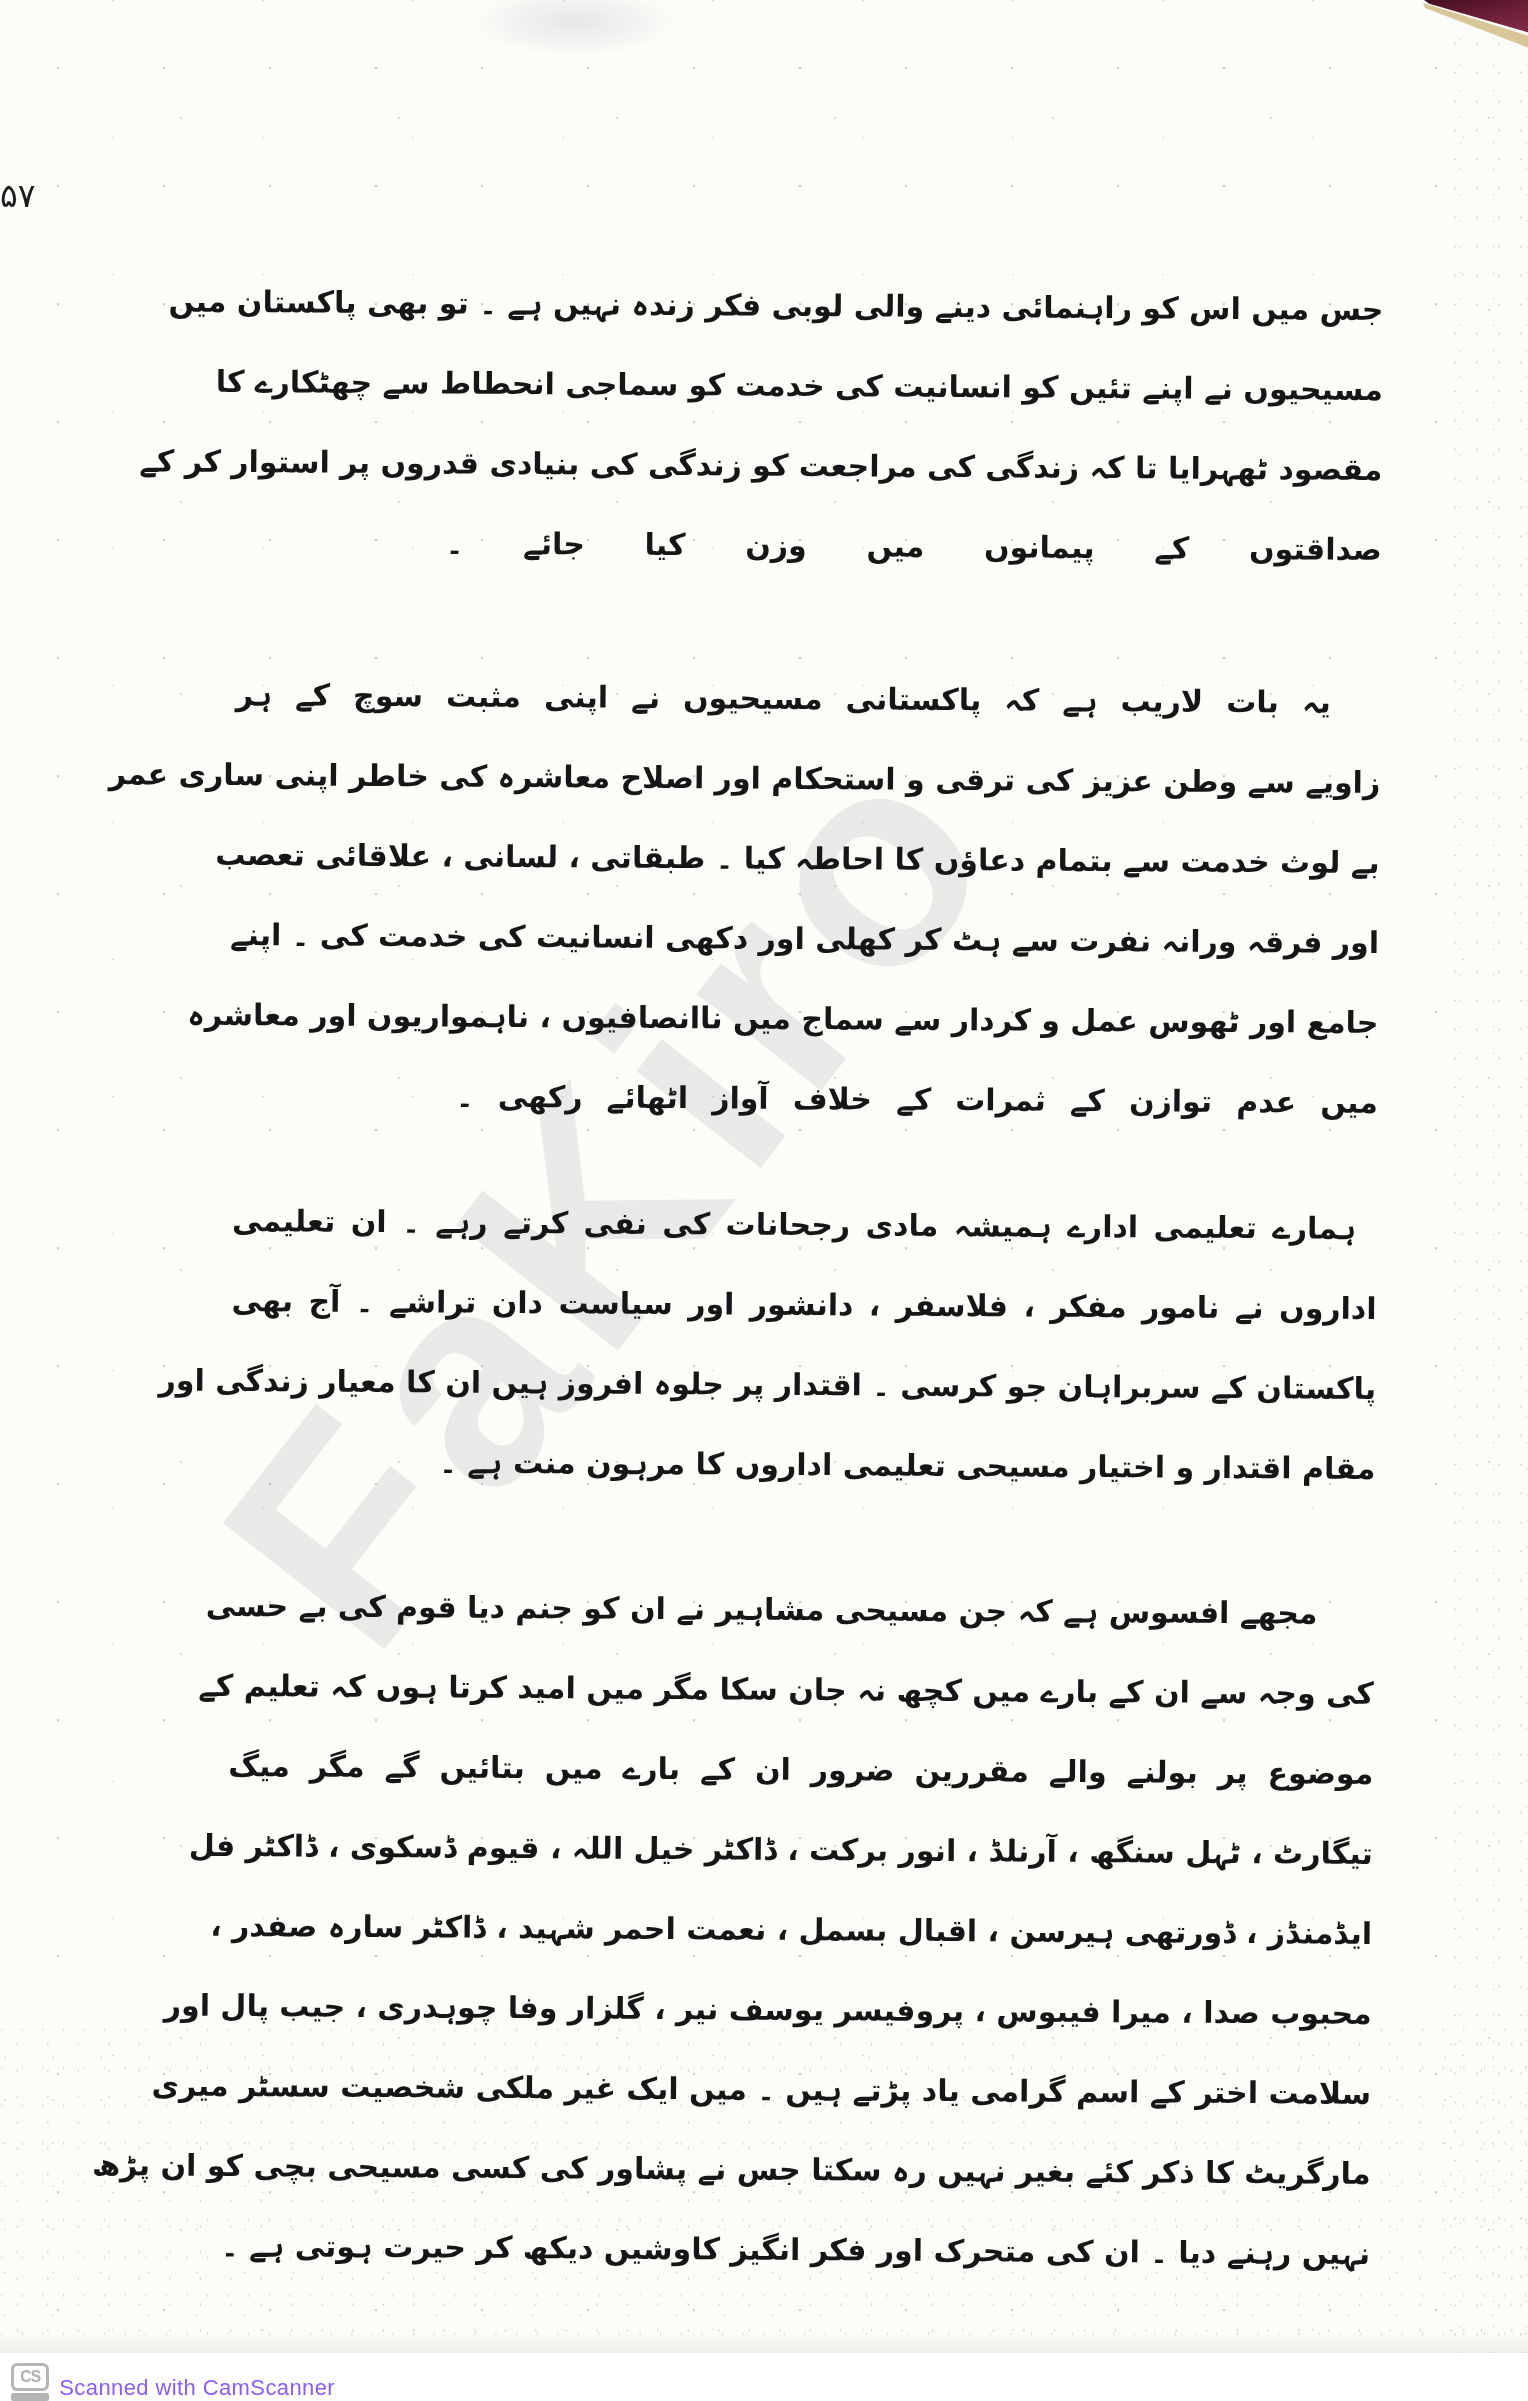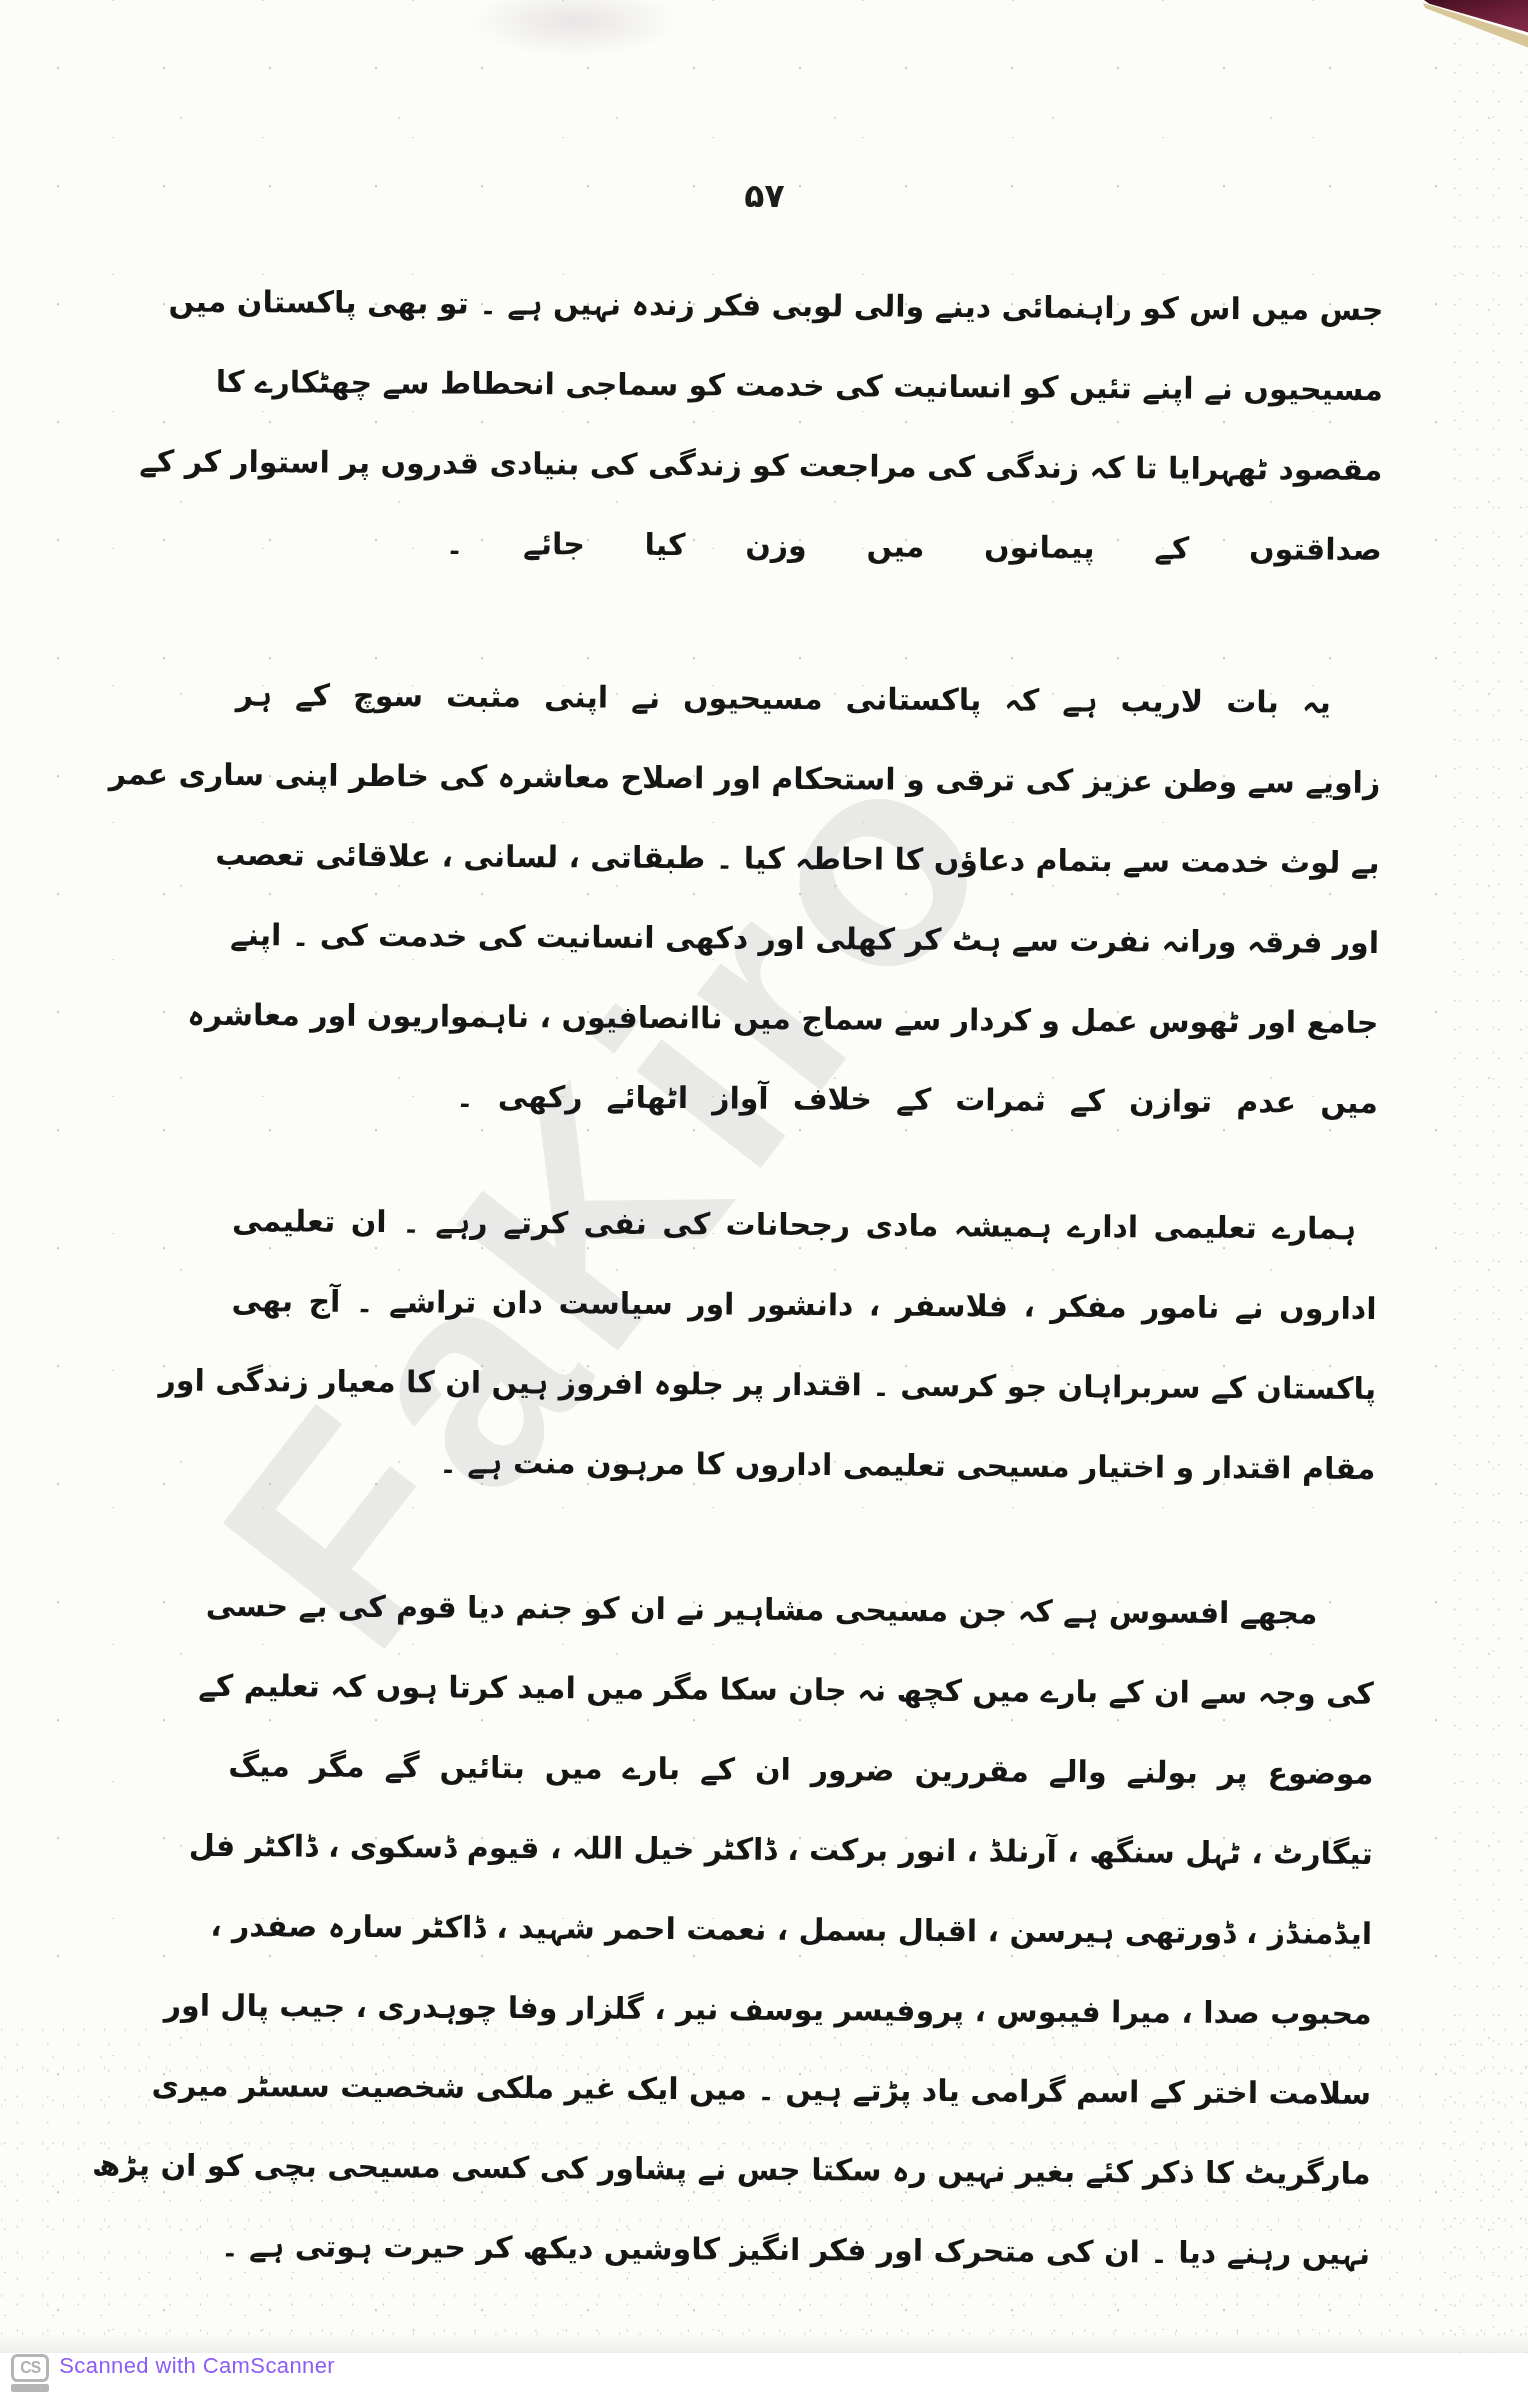--- a/index.html
+++ b/index.html
@@ -57,21 +57,21 @@
     position:absolute;left:-241px;top:1021px;width:1702px;z-index:2;
     transform:rotate(-52deg);
     font-family:"Liberation Sans",sans-serif;
     font-weight:bold;font-size:298px;letter-spacing:15.6px;
     color:rgba(135,135,135,.16);
     text-align:center;white-space:nowrap;user-select:none;
   }
   
   .page-number{
     position:absolute;top:176px;left:0;width:100%;z-index:4;
-    text-align:center;font-size:33px;font-weight:bold;color:#1c1c1c;
+    text-align:left;font-size:33px;font-weight:normal;color:#1c1c1c;
   }
   
   .text-layer{
     position:absolute;left:234px;right:150px;top:0;bottom:0;z-index:4;
     transform:rotate(.4deg);transform-origin:50% 40%;
     color:#161616;
   }
   .para{position:absolute;left:0;right:0;}
   .para-1{top:266px;}
   .para-2{top:659px;}
@@ -91,21 +91,21 @@
   .para-3 .line:nth-child(4){width:915px;margin-left:auto;margin-right:0;}
   .para-4 .line:nth-child(9){width:1117px;margin-left:auto;margin-right:0;}
   
   .scan-bottom-edge{
     position:absolute;left:0;right:0;bottom:48px;height:20px;z-index:4;
     background:linear-gradient(rgba(0,0,0,0),rgba(0,0,0,.06));
   }
   
   .footer{
     position:absolute;left:0;right:0;bottom:0;height:48px;background:#ffffff;z-index:6;
-    display:flex;align-items:flex-start;
+    display:flex;align-items:flex-end;
     font-family:"Liberation Sans",sans-serif;
   }
   .cs-logo{width:38px;margin-left:11.3px;margin-top:1.4px;}
   .cs-box{
     box-sizing:border-box;width:38px;height:28px;
     border:3.5px solid #b5b5b5;border-radius:6.4px;
     display:flex;align-items:center;justify-content:center;
     font-size:15.6px;font-weight:bold;color:#b0b0b0;letter-spacing:-0.7px;
   }
   .cs-base{width:38px;height:8.5px;background:#b5b5b5;border-radius:2.1px;margin-top:1.4px;}

